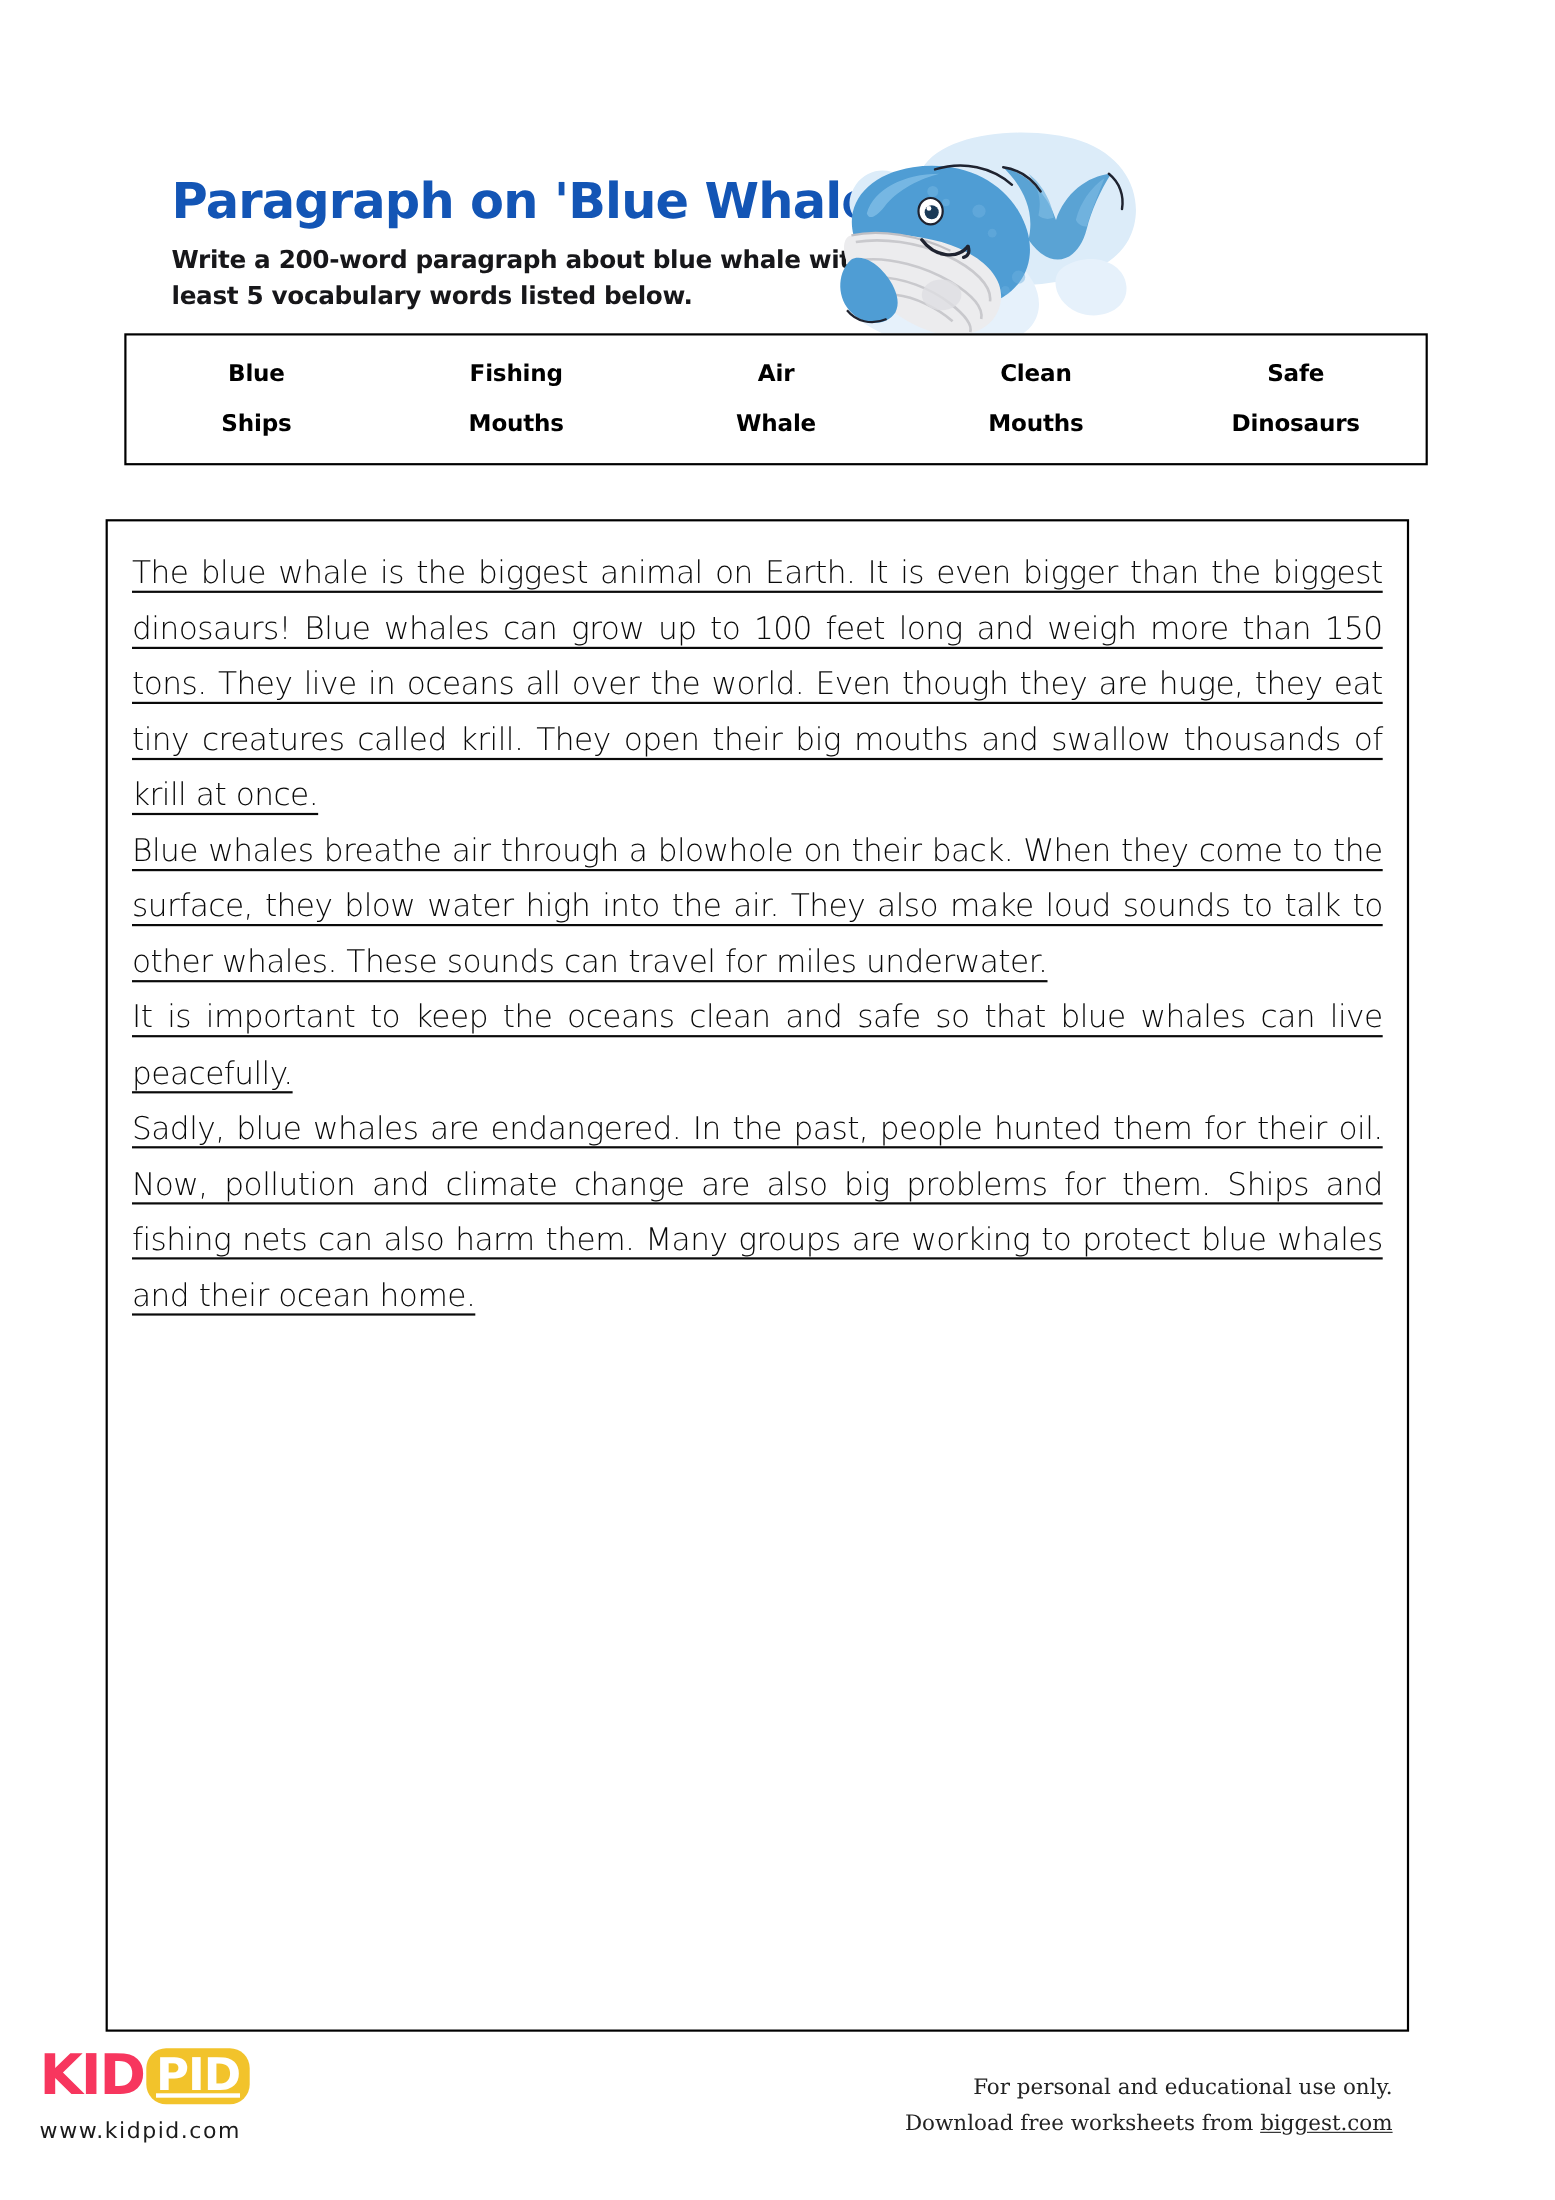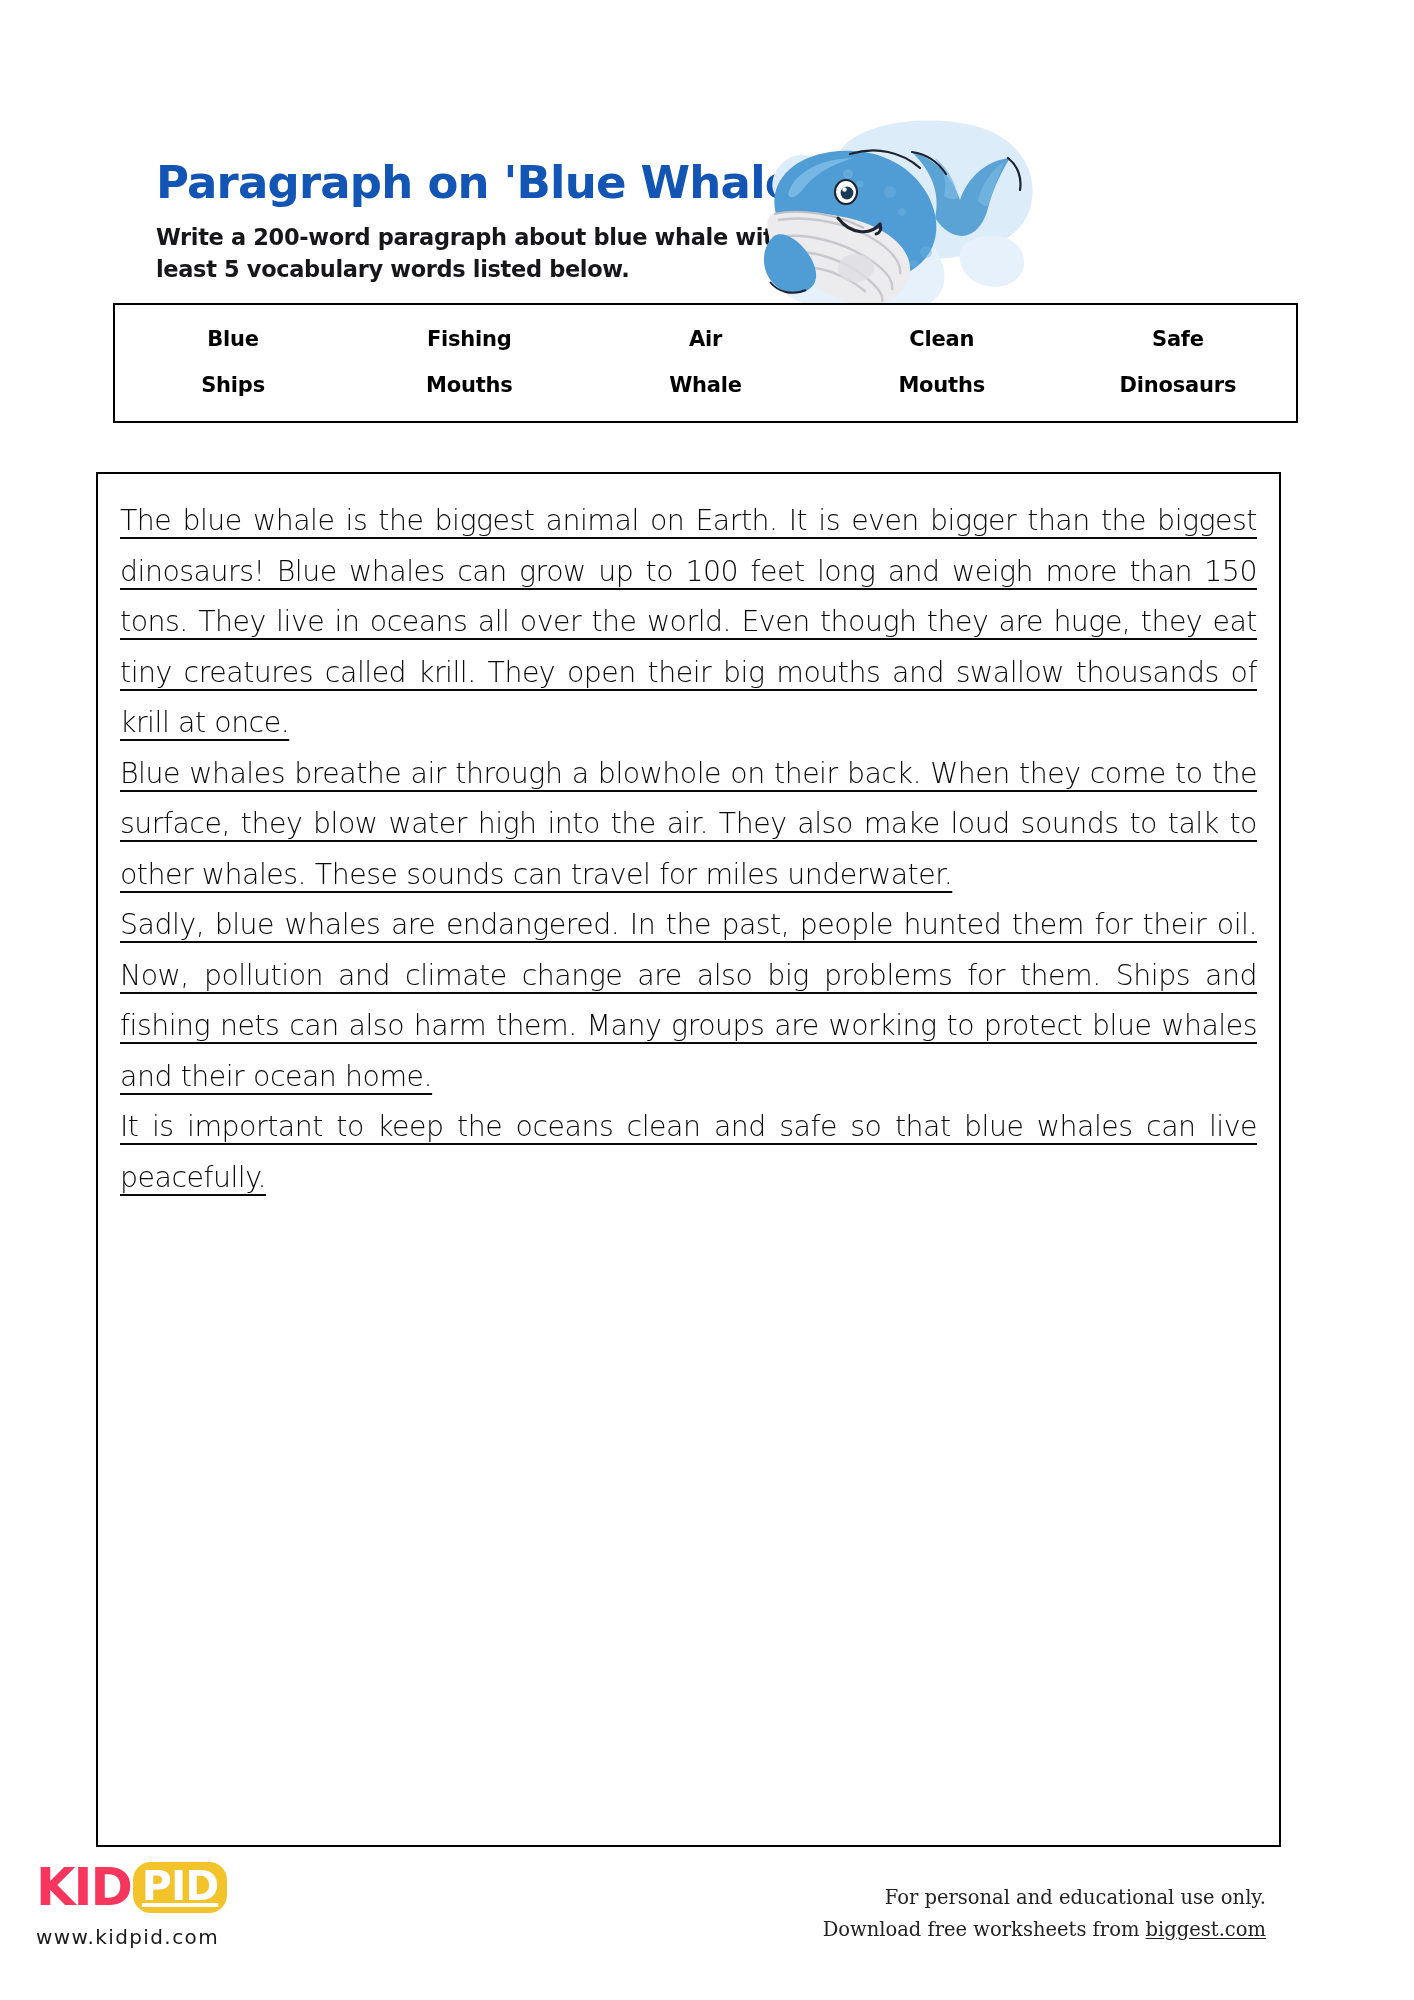--- a/index.html
+++ b/index.html
@@ -271,22 +271,22 @@
       <div class="vocab-cell">Mouths</div>
       <div class="vocab-cell">Whale</div>
       <div class="vocab-cell">Mouths</div>
       <div class="vocab-cell">Dinosaurs</div>
     </div>
   </div>
 
   <div class="answer-box">
     <p class="answer-para">The blue whale is the biggest animal on Earth. It is even bigger than the biggest dinosaurs! Blue whales can grow up to 100 feet long and weigh more than 150 tons. They live in oceans all over the world. Even though they are huge, they eat tiny creatures called krill. They open their big mouths and swallow thousands of krill at once.</p>
     <p class="answer-para">Blue whales breathe air through a blowhole on their back. When they come to the surface, they blow water high into the air. They also make loud sounds to talk to other whales. These sounds can travel for miles underwater.</p>
+    <p class="answer-para">It is important to keep the oceans clean and safe so that blue whales can live peacefully.</p>
     <p class="answer-para">Sadly, blue whales are endangered. In the past, people hunted them for their oil. Now, pollution and climate change are also big problems for them. Ships and fishing nets can also harm them. Many groups are working to protect blue whales and their ocean home.</p>
-    <p class="answer-para">It is important to keep the oceans clean and safe so that blue whales can live peacefully.</p>
   </div>
 
   <div class="footer">
     <div class="brand">
       <div class="brand-logo">
         <span class="brand-kid">KID</span>
         <span class="brand-pid">PID</span>
       </div>
       <div class="brand-url">www.kidpid.com</div>
     </div>

